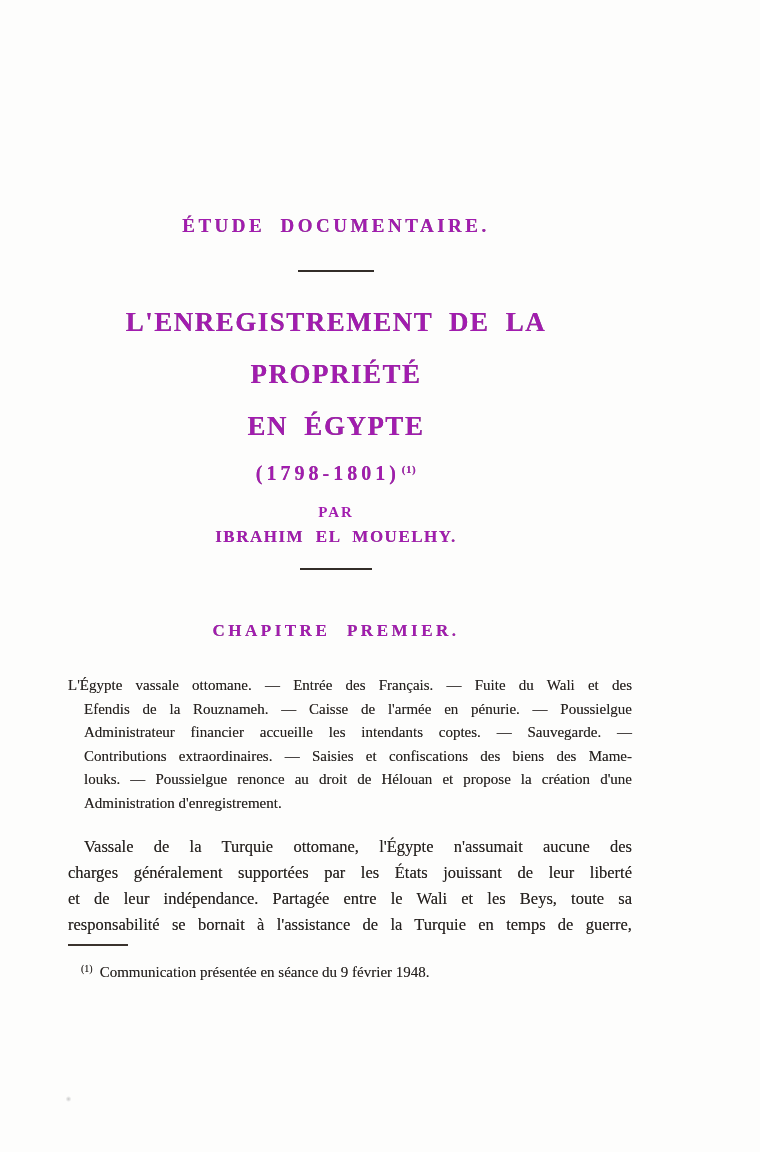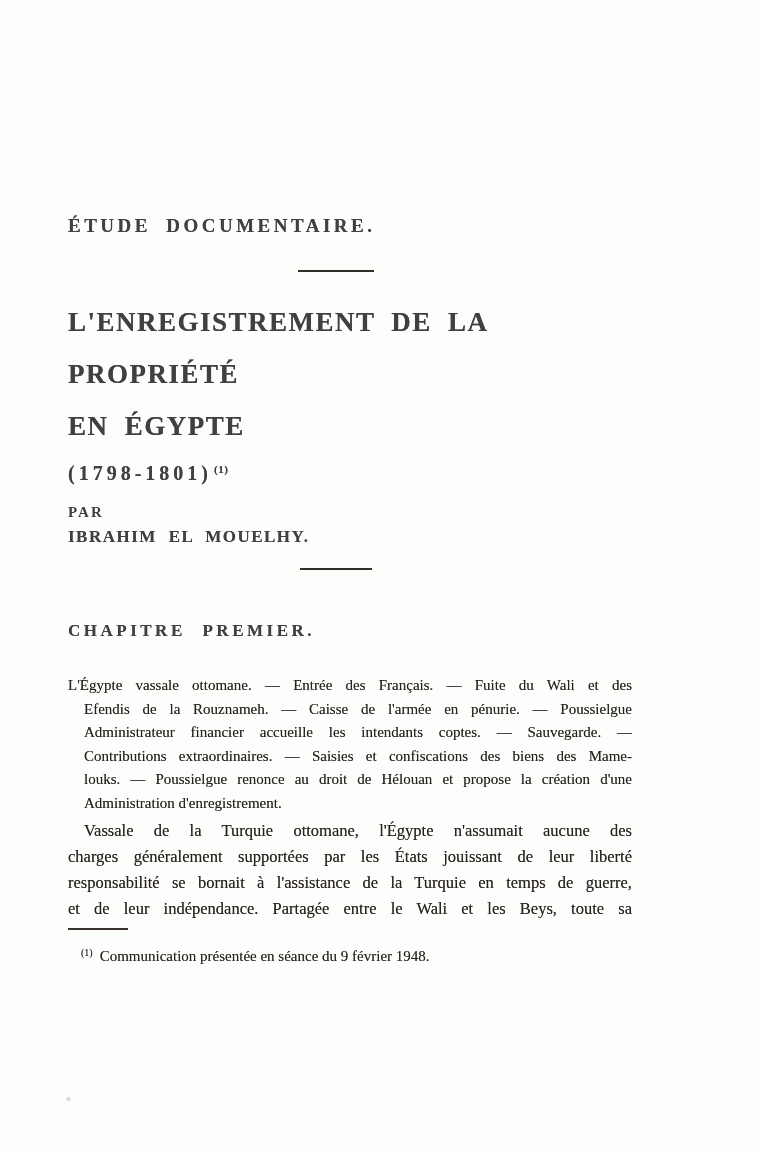--- a/index.html
+++ b/index.html
@@ -14,21 +14,22 @@
     background: #fdfdfc;
     overflow: hidden;
     font-family: "Liberation Serif", "DejaVu Serif", serif;
     color: #262220;
   }
   .content {
     padding: 214px 128px 0 68px; 
   }
   .centered { 
     padding-right: 28px; 
-    color: #404040;
+    text-align: center;
+    color: #a21caf;
   }
   .kicker {
     font-size: 19px;
     font-weight: bold;
     letter-spacing: 3.5px;
     word-spacing: 7px;
     line-height: 24px;
     text-shadow: 0 0 0.4px rgba(25,20,16,0.55);
   }
   .rule {
@@ -93,21 +94,21 @@
     text-shadow: 0 0 0.35px rgba(35,28,22,0.5);
   }
   .abstract .line { padding-left: 16px; }
   .abstract .line.first { padding-left: 0; }
   .jline {
     text-align: justify;
     text-align-last: justify;
   }
   .plain { text-align: center; text-align-last: left; }
   .bodytext {
-    margin-top: 3px;
+    margin-top: 19px;
     font-size: 16.5px;
     line-height: 26px;
     text-shadow: 0 0 0.4px rgba(35,28,22,0.55);
   }
   .bodytext .line.first { text-indent: 16px; }
   .fnrule {
     margin-top: 6px;
     width: 60px;
     height: 2px;
     background: #3a332d;
@@ -165,22 +166,22 @@
       <div class="line jline">Efendis de la Rouznameh. — Caisse de l'armée en pénurie. — Poussielgue</div>
       <div class="line jline">Administrateur financier accueille les intendants coptes. — Sauvegarde. —</div>
       <div class="line jline">Contributions extraordinaires. — Saisies et confiscations des biens des Mame-</div>
       <div class="line jline">louks. — Poussielgue renonce au droit de Hélouan et propose la création d'une</div>
       <div class="line plain">Administration d'enregistrement.</div>
     </div>
 
     <div class="bodytext">
       <div class="line first jline">Vassale de la Turquie ottomane, l'Égypte n'assumait aucune des</div>
       <div class="line jline">charges généralement supportées par les États jouissant de leur liberté</div>
+      <div class="line jline">et de leur indépendance. Partagée entre le Wali et les Beys, toute sa</div>
       <div class="line jline">responsabilité se bornait à l'assistance de la Turquie en temps de guerre,</div>
-      <div class="line jline">et de leur indépendance. Partagée entre le Wali et les Beys, toute sa</div>
     </div>
 
     <div class="fnrule"></div>
 
     <div class="footnote"><sup>(1)</sup><span>Communication présentée en séance du 9 février 1948.</span></div>
 
   </div>
 
   <div class="speck"></div>
 </div>

